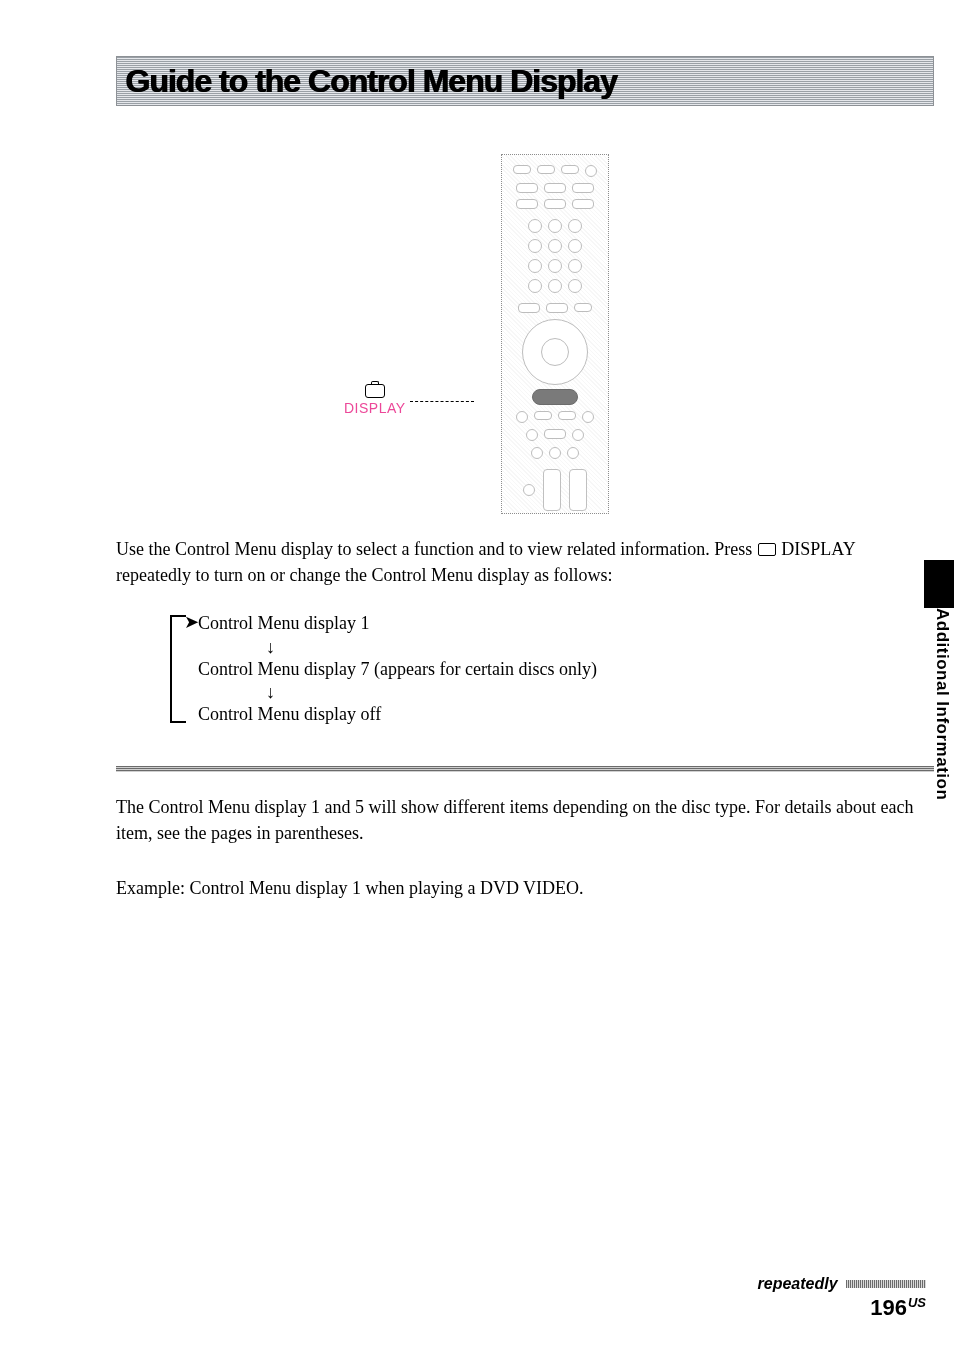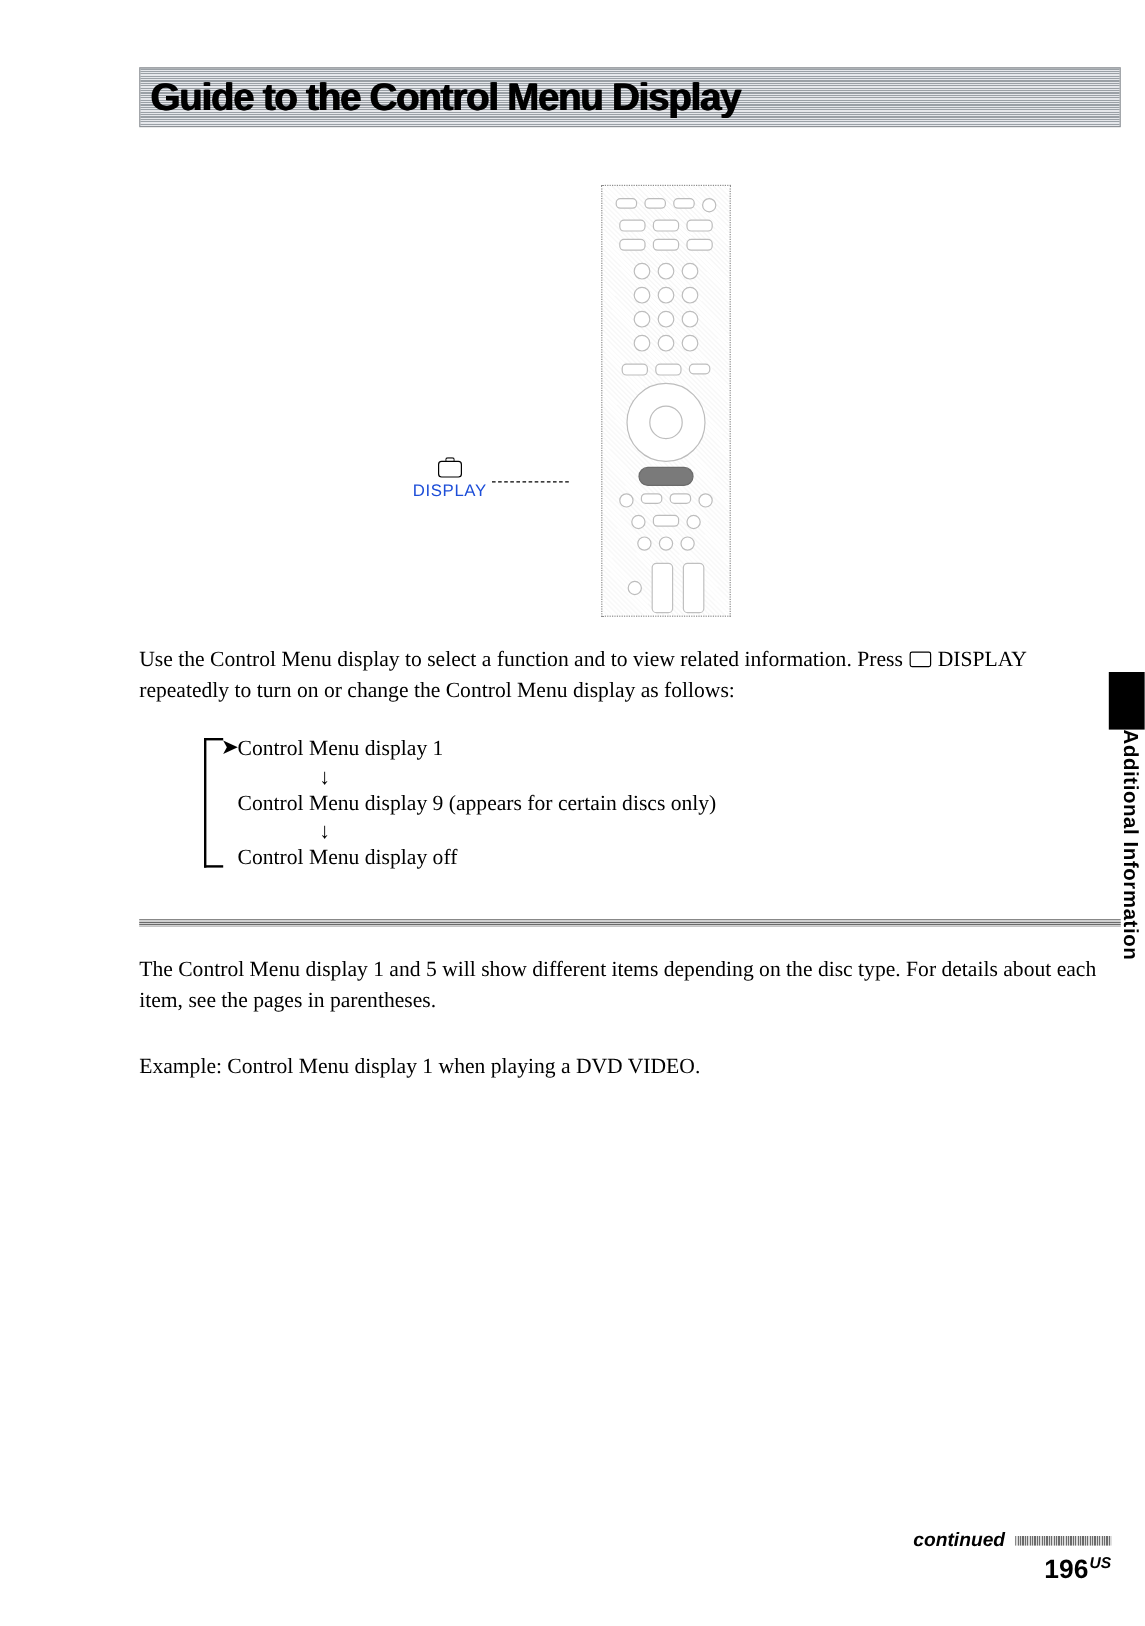--- a/index.html
+++ b/index.html
@@ -55,21 +55,21 @@
     height: 360px;
     position: relative;
   }
   .display-callout {
     position: absolute;
     left: 228px;
     top: 230px;
     text-align: center;
     font-family: Arial, Helvetica, sans-serif;
     font-size: 14px;
-    color: #1d4ed8;
+    color: #ec4899;
     letter-spacing: 0.5px;
   }
   .display-callout .tv-icon {
     width: 18px; height: 12px;
     border: 1.2px solid #000;
     border-radius: 3px;
     margin: 0 auto 2px auto;
     position: relative;
   }
   .display-callout .tv-icon::after {
@@ -323,38 +323,38 @@
 
   <div class="para">
     <span>Use the Control Menu display to select a function and to view related information. Press </span><span class="tv-inline"></span><span> DISPLAY repeatedly to turn on or change the Control Menu display as follows:</span>
   </div>
 
   <div class="flow">
     <div class="bracket"></div>
     <span class="arrow-in">➤</span>
     <div class="row">Control Menu display 1</div>
     <span class="arrow-down">↓</span>
-    <div class="row">Control Menu display 9 (appears for certain discs only)</div>
+    <div class="row">Control Menu display 7 (appears for certain discs only)</div>
     <span class="arrow-down">↓</span>
     <div class="row">Control Menu display off</div>
   </div>
 
   <div class="thick-rule"></div>
 
 
   <div class="para">The Control Menu display 1 and 5 will show different items depending on the disc type. For details about each item, see the pages in parentheses.</div>
 
   <div class="para" style="margin-top:28px;">Example: Control Menu display 1 when playing a DVD VIDEO.</div>
 
 </div>
 
 <div class="side-tab"></div>
 <div class="side-label">Additional Information</div>
 
 <div class="footer">
   <div>
-    <span class="continued">continued</span>
+    <span class="continued">repeatedly</span>
     <span class="continued-bar"></span>
   </div>
   <div class="page-no">
     <span>196</span><span class="suf">US</span>
   </div>
 </div>
 
 </body></html>

